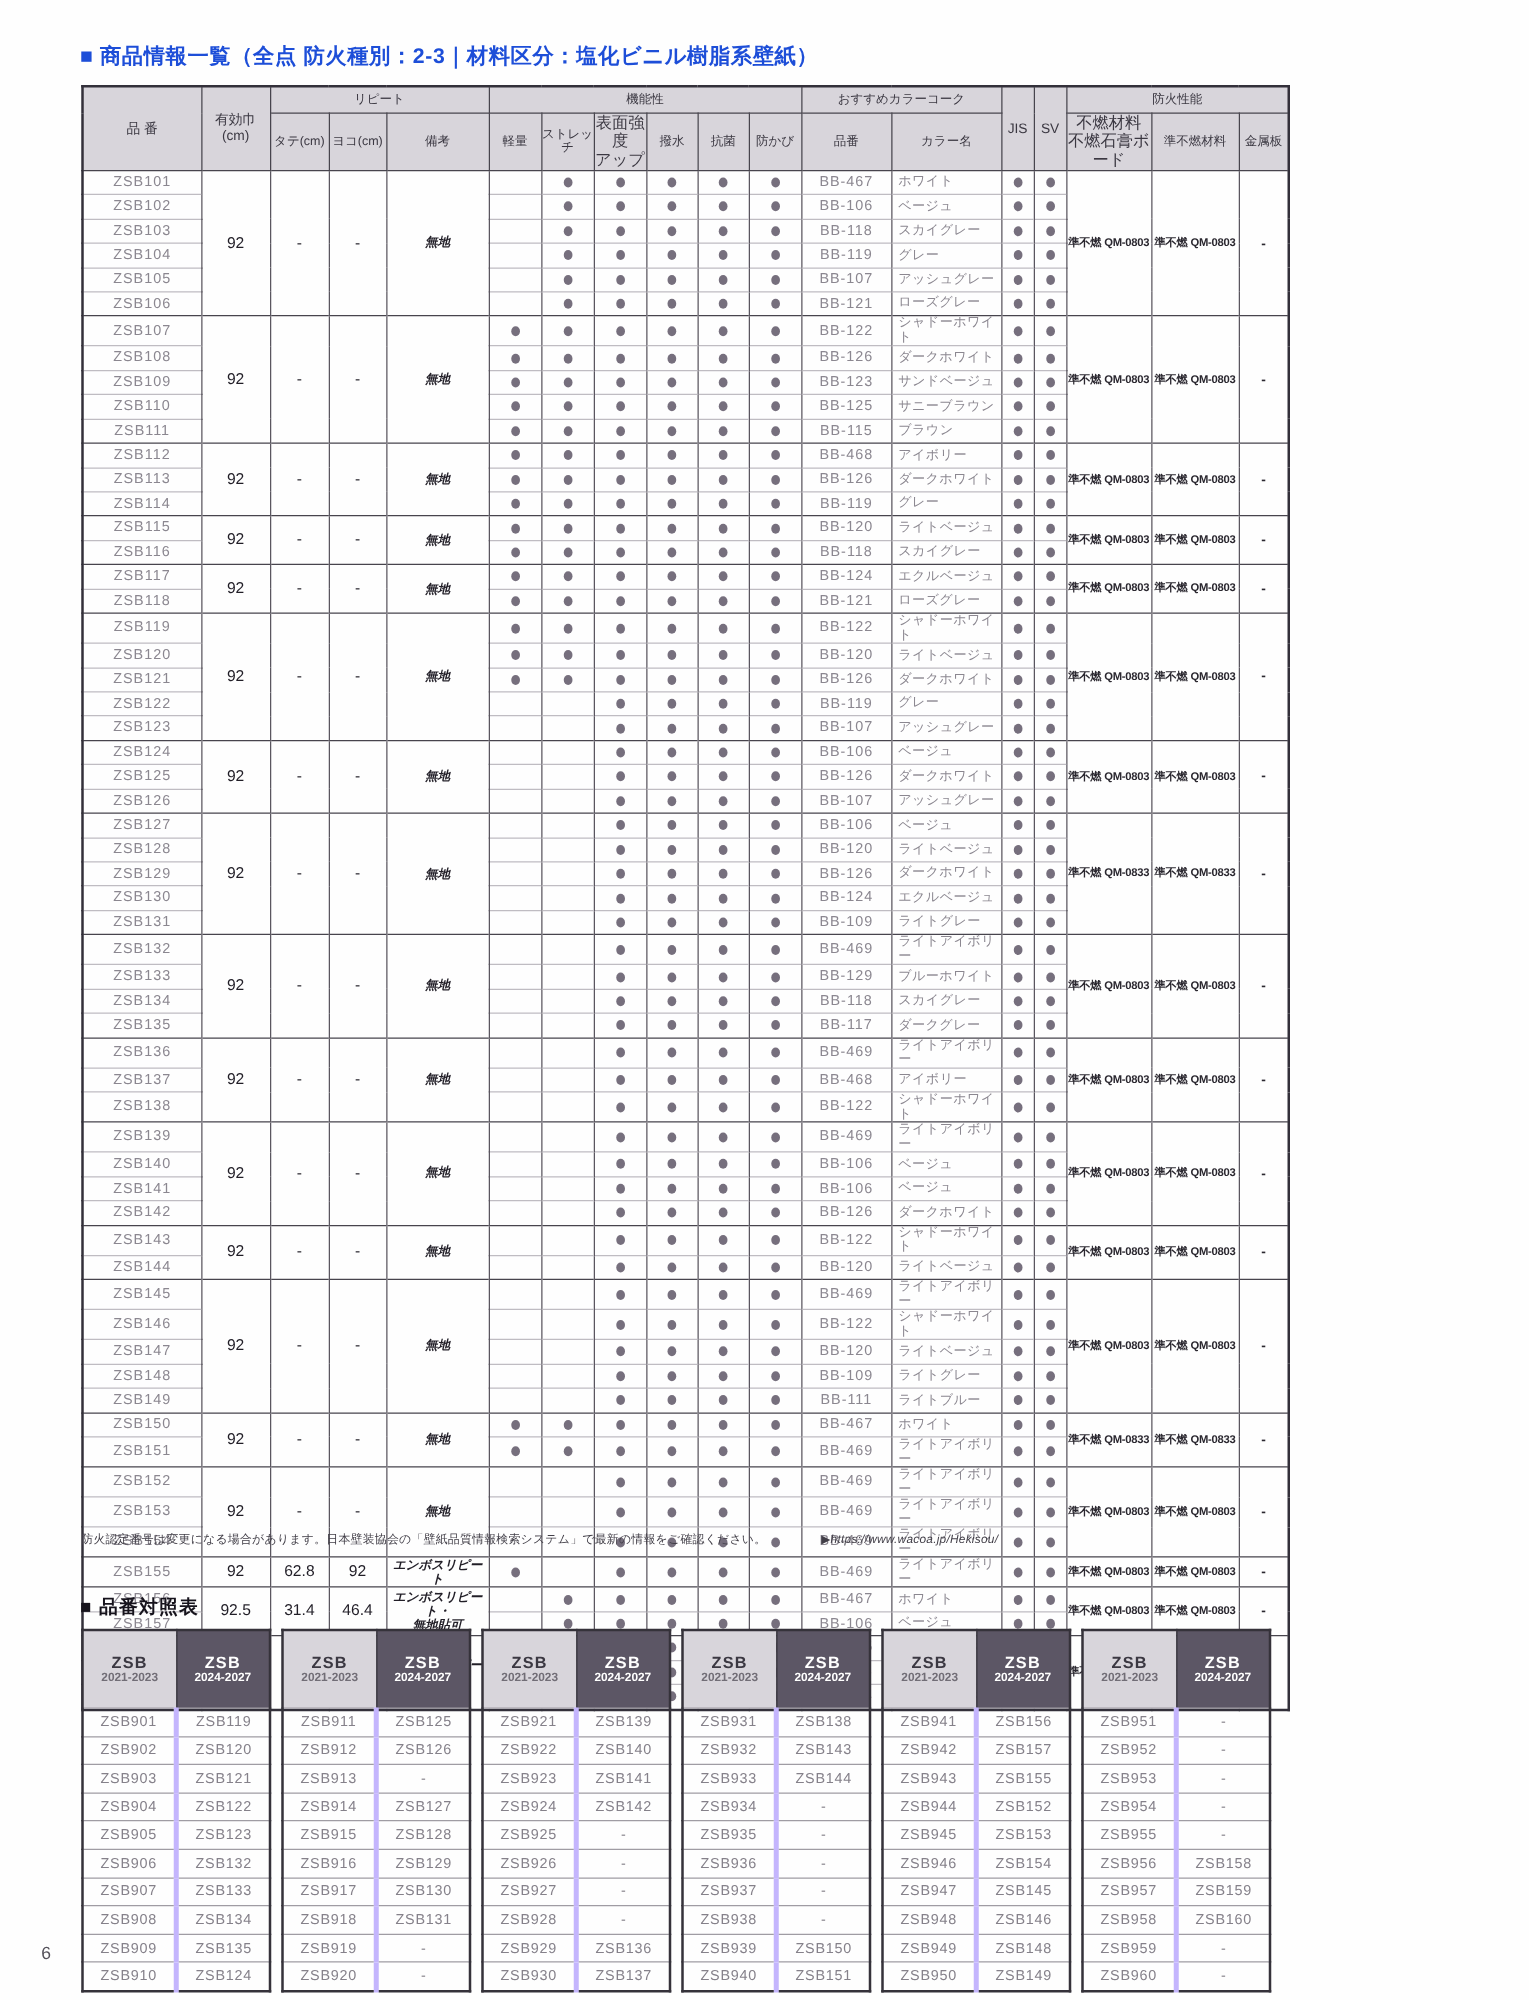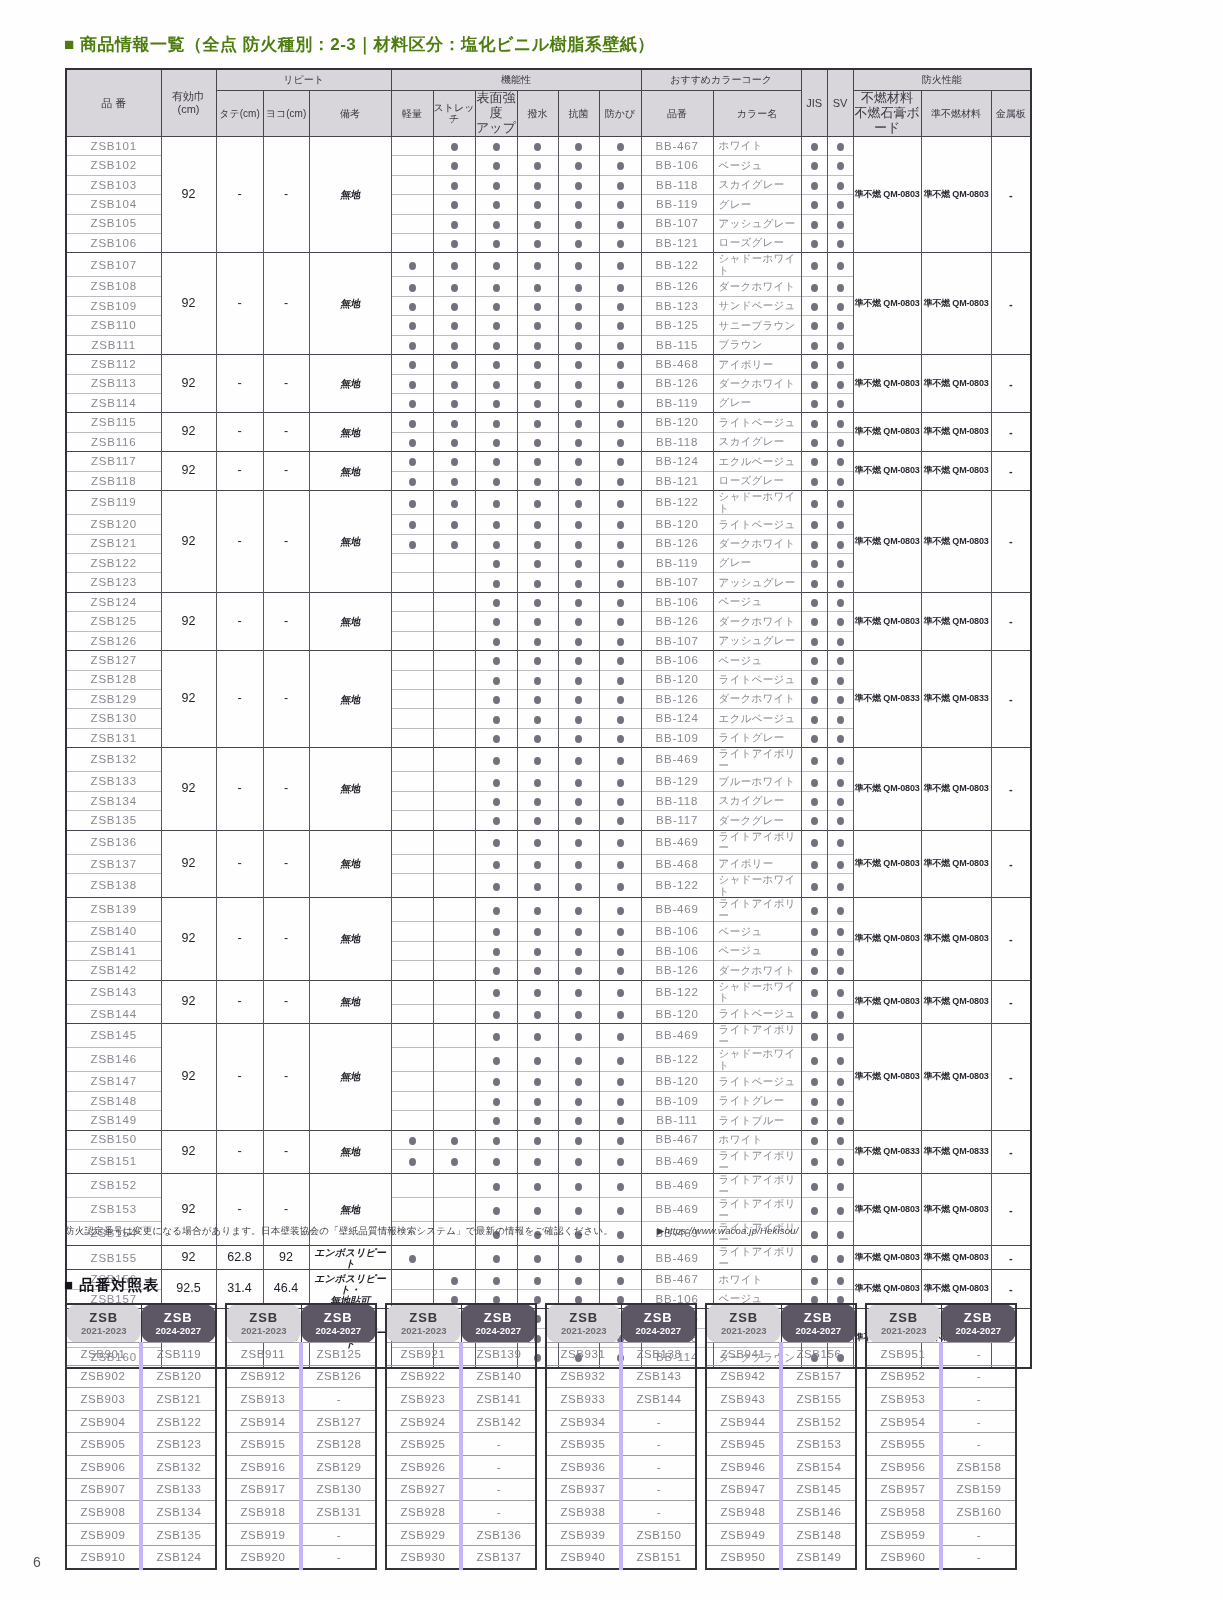--- a/index.html
+++ b/index.html
@@ -1,21 +1,21 @@
 <!DOCTYPE html>
 <html><head>
 <meta charset="utf-8">
 <style>
   html,body{margin:0;padding:0;background:#fff;}
   #page{position:relative;width:1223px;height:1600px;background:#fefefe;overflow:hidden;
         font-family:"Liberation Sans","DejaVu Sans",sans-serif;color:#2e2b33;}
   .abs{position:absolute;}
 
   
-  .main-title{left:64px;top:33px;font-size:17px;font-weight:bold;color:#4d7c0f;letter-spacing:.5px;}
+  .main-title{left:64px;top:33px;font-size:17px;font-weight:bold;color:#1d4ed8;letter-spacing:.5px;}
   .comp-title{left:64px;top:1276px;font-size:15px;font-weight:bold;color:#16131c;letter-spacing:1px;}
 
   
   .ptable-wrap{left:65px;top:68px;}
   table.ptable{border-collapse:collapse;table-layout:fixed;width:965px;border:2px solid #33303a;}
   .ptable th{background:#d8d5db;border:1px solid #47444d;font-weight:normal;color:#3b3842;
              font-size:10px;padding:0;text-align:center;white-space:pre-line;line-height:1.15;}
   .ptable tr.h1 th{height:20px;}
   .ptable tr.h2 th{height:24px;}
   .ptable th.big{font-size:11px;}
@@ -32,21 +32,21 @@
   .ptable td.dash{font-weight:bold;color:#2b2830;font-size:11px;}
   .dot{display:inline-block;width:7px;height:8px;border-radius:50%;background:#766f7d;vertical-align:middle;}
 
   
   .footnote{left:65px;top:1225px;font-size:9.5px;color:#413e47;letter-spacing:.2px;}
   .footnote .lnk{margin-left:41px;color:#413e47;font-style:italic;}
 
   
   .comp-row{left:65px;top:1303px;display:flex;gap:8px;}
   table.comp{border-collapse:collapse;table-layout:fixed;width:152px;border:2px solid #35323a;}
-  .comp th{padding:0;height:37px;vertical-align:middle;text-align:center;border-radius:12px;}
+  .comp th{padding:12px;height:37px;vertical-align:middle;text-align:center;}
   .comp th.old{background:#d8d5db;border-right:1px solid #35323a;}
   .comp th.new{background:#5c5665;}
   .comp .l1{font-size:13px;font-weight:bold;color:#3b3842;letter-spacing:1px;line-height:1.1;}
   .comp .l2{font-size:9.5px;color:#716d76;line-height:1.2;}
   .comp th.new .l1,.comp th.new .l2{color:#ffffff;}
   .comp th.new .l2{font-weight:bold;}
   .comp td{height:21.6px;text-align:center;color:#85818a;font-size:11.5px;letter-spacing:.6px;
            border-top:1px solid #9f9ca3;padding:0;}
   .comp td.old{border-right:4px solid #c4b5fd;}
 

